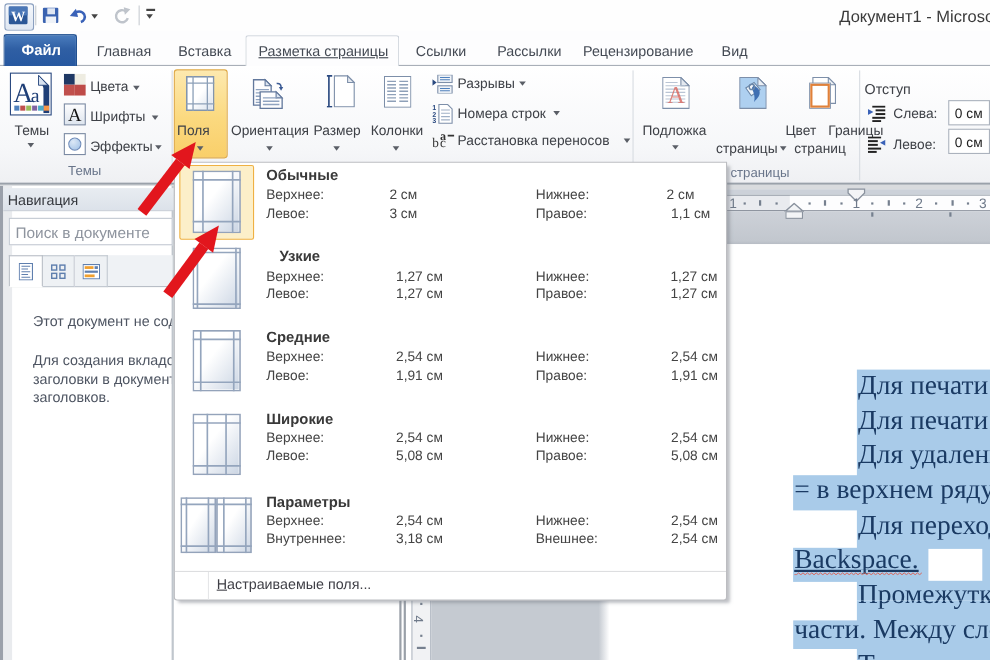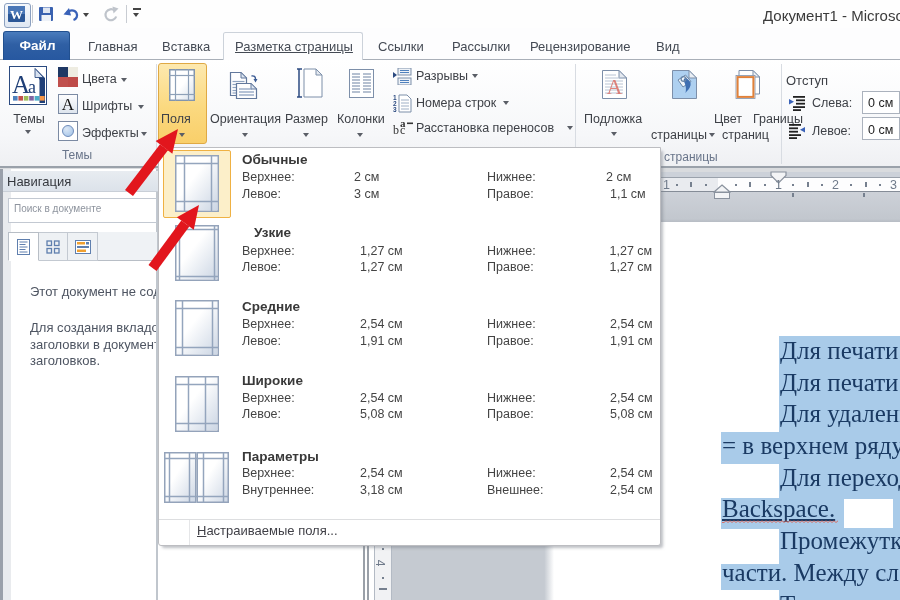--- a/index.html
+++ b/index.html
@@ -357,21 +357,21 @@
 
 <div class="ab" style="left:0;top:169px;width:158px;height:431px;background:#fff;"></div>
 <div class="ab" style="left:0;top:169px;width:2.5px;height:431px;background:#9aa0aa;"></div>
 <div class="ab" style="left:2.5px;top:169px;width:8px;height:431px;background:#e9ebee;"></div>
 <div class="ab" style="left:156px;top:169px;width:1.5px;height:431px;background:#c0c6cd;"></div>
 
 <div class="ab" style="left:2.5px;top:171px;width:155px;height:21px;background:linear-gradient(#e8ecf1,#dce2ea);border-bottom:1px solid #c9cfd7;box-sizing:border-box;"></div>
 <div class="ab" style="left:7px;top:174px;font-size:13px;color:#35383e;">Навигация</div>
 
 <div class="ab" style="left:8px;top:198px;width:149px;height:25px;background:#fff;border:1px solid #c3c9d2;box-sizing:border-box;"></div>
-<div class="ab" style="left:14px;top:203px;font-size:10px;color:#8e949e;">Поиск в документе</div>
+<div class="ab" style="left:14px;top:203px;font-size:14px;color:#8e949e;">Поиск в документе</div>
 
 <div class="ab" style="left:10px;top:232px;width:147px;height:29px;background:#eff2f5;border-bottom:1px solid #b8bec6;box-sizing:border-box;"></div>
 <div class="ab" style="left:38px;top:232px;width:30px;height:29px;background:#eef1f4;border:1px solid #c3c9d1;box-sizing:border-box;"></div>
 <div class="ab" style="left:68px;top:232px;width:30px;height:29px;background:#eef1f4;border:1px solid #c3c9d1;border-left:none;box-sizing:border-box;"></div>
 <div class="ab" style="left:8px;top:232px;width:31px;height:29px;background:#fff;border:1px solid #b8bec6;border-bottom:1px solid #fff;box-sizing:border-box;"></div>
 <svg class="ab" style="left:17px;top:239px" width="13" height="16">
     <rect x="0.5" y="0.5" width="12" height="15" fill="#fff" stroke="#5f7fae"></rect>
     <g stroke="#5f7fae" stroke-width="1">
       <line x1="2.5" y1="3" x2="10.5" y2="3"></line>
       <line x1="2.5" y1="5.5" x2="8.5" y2="5.5"></line>

